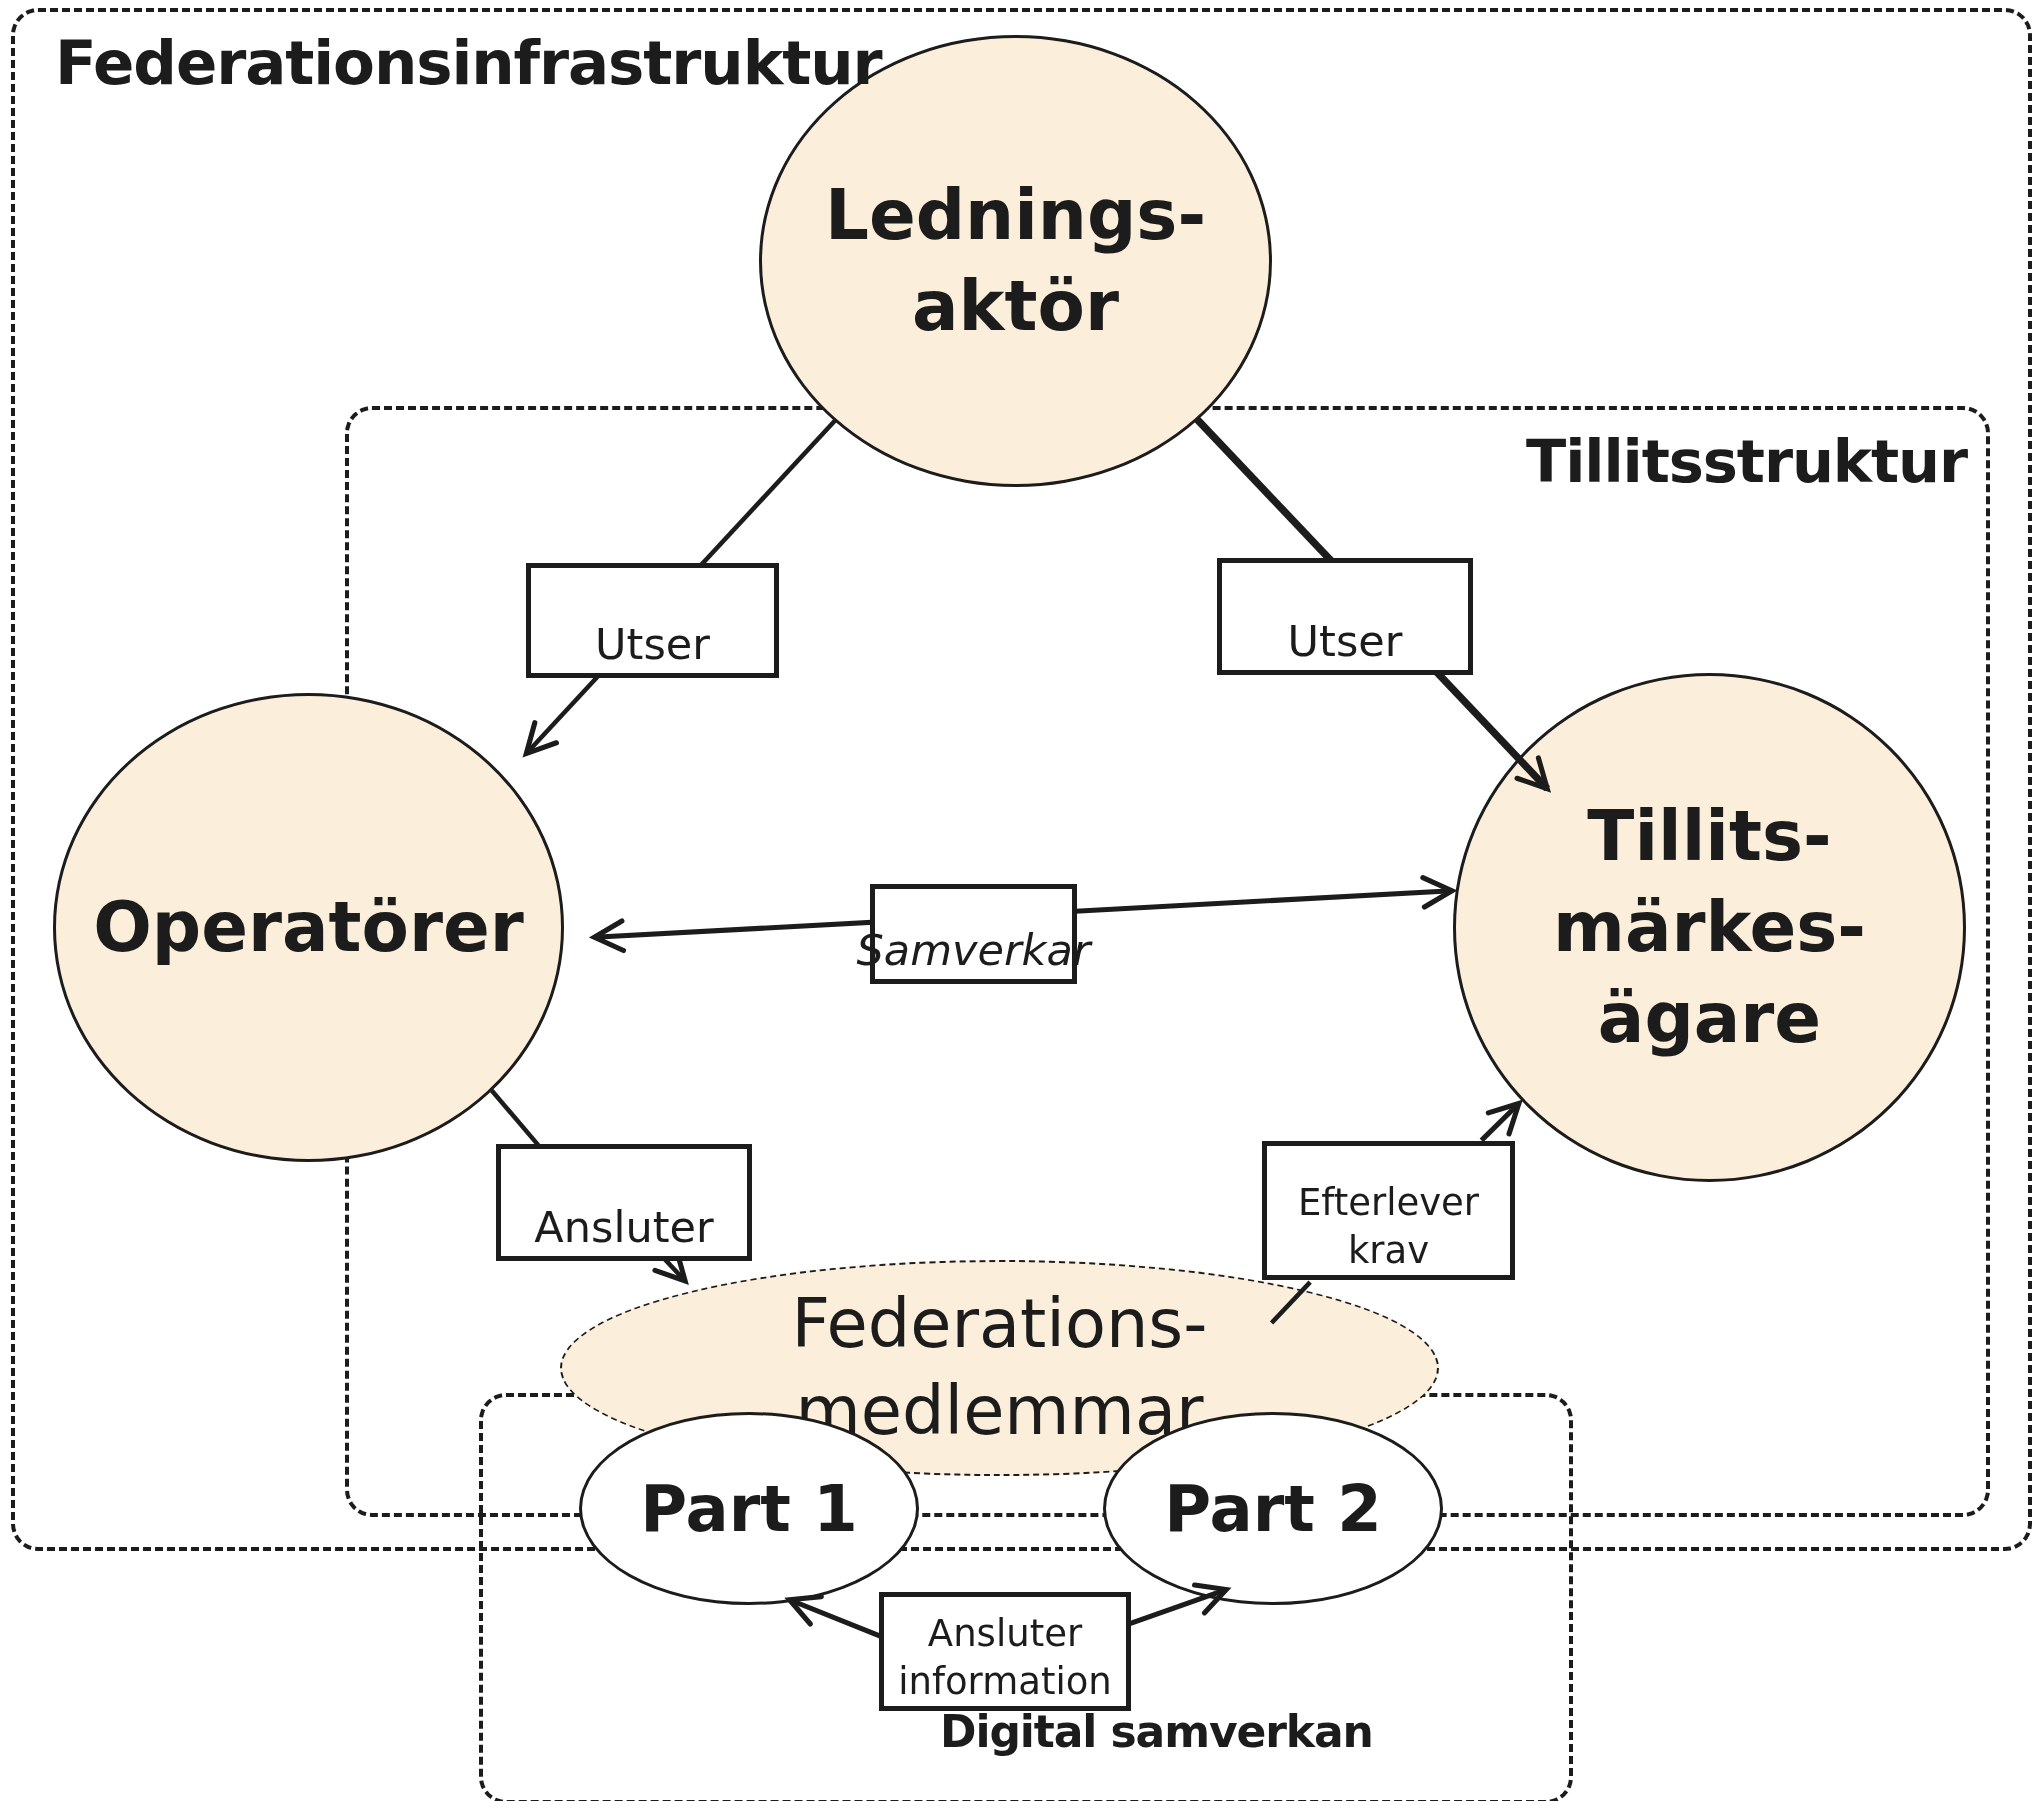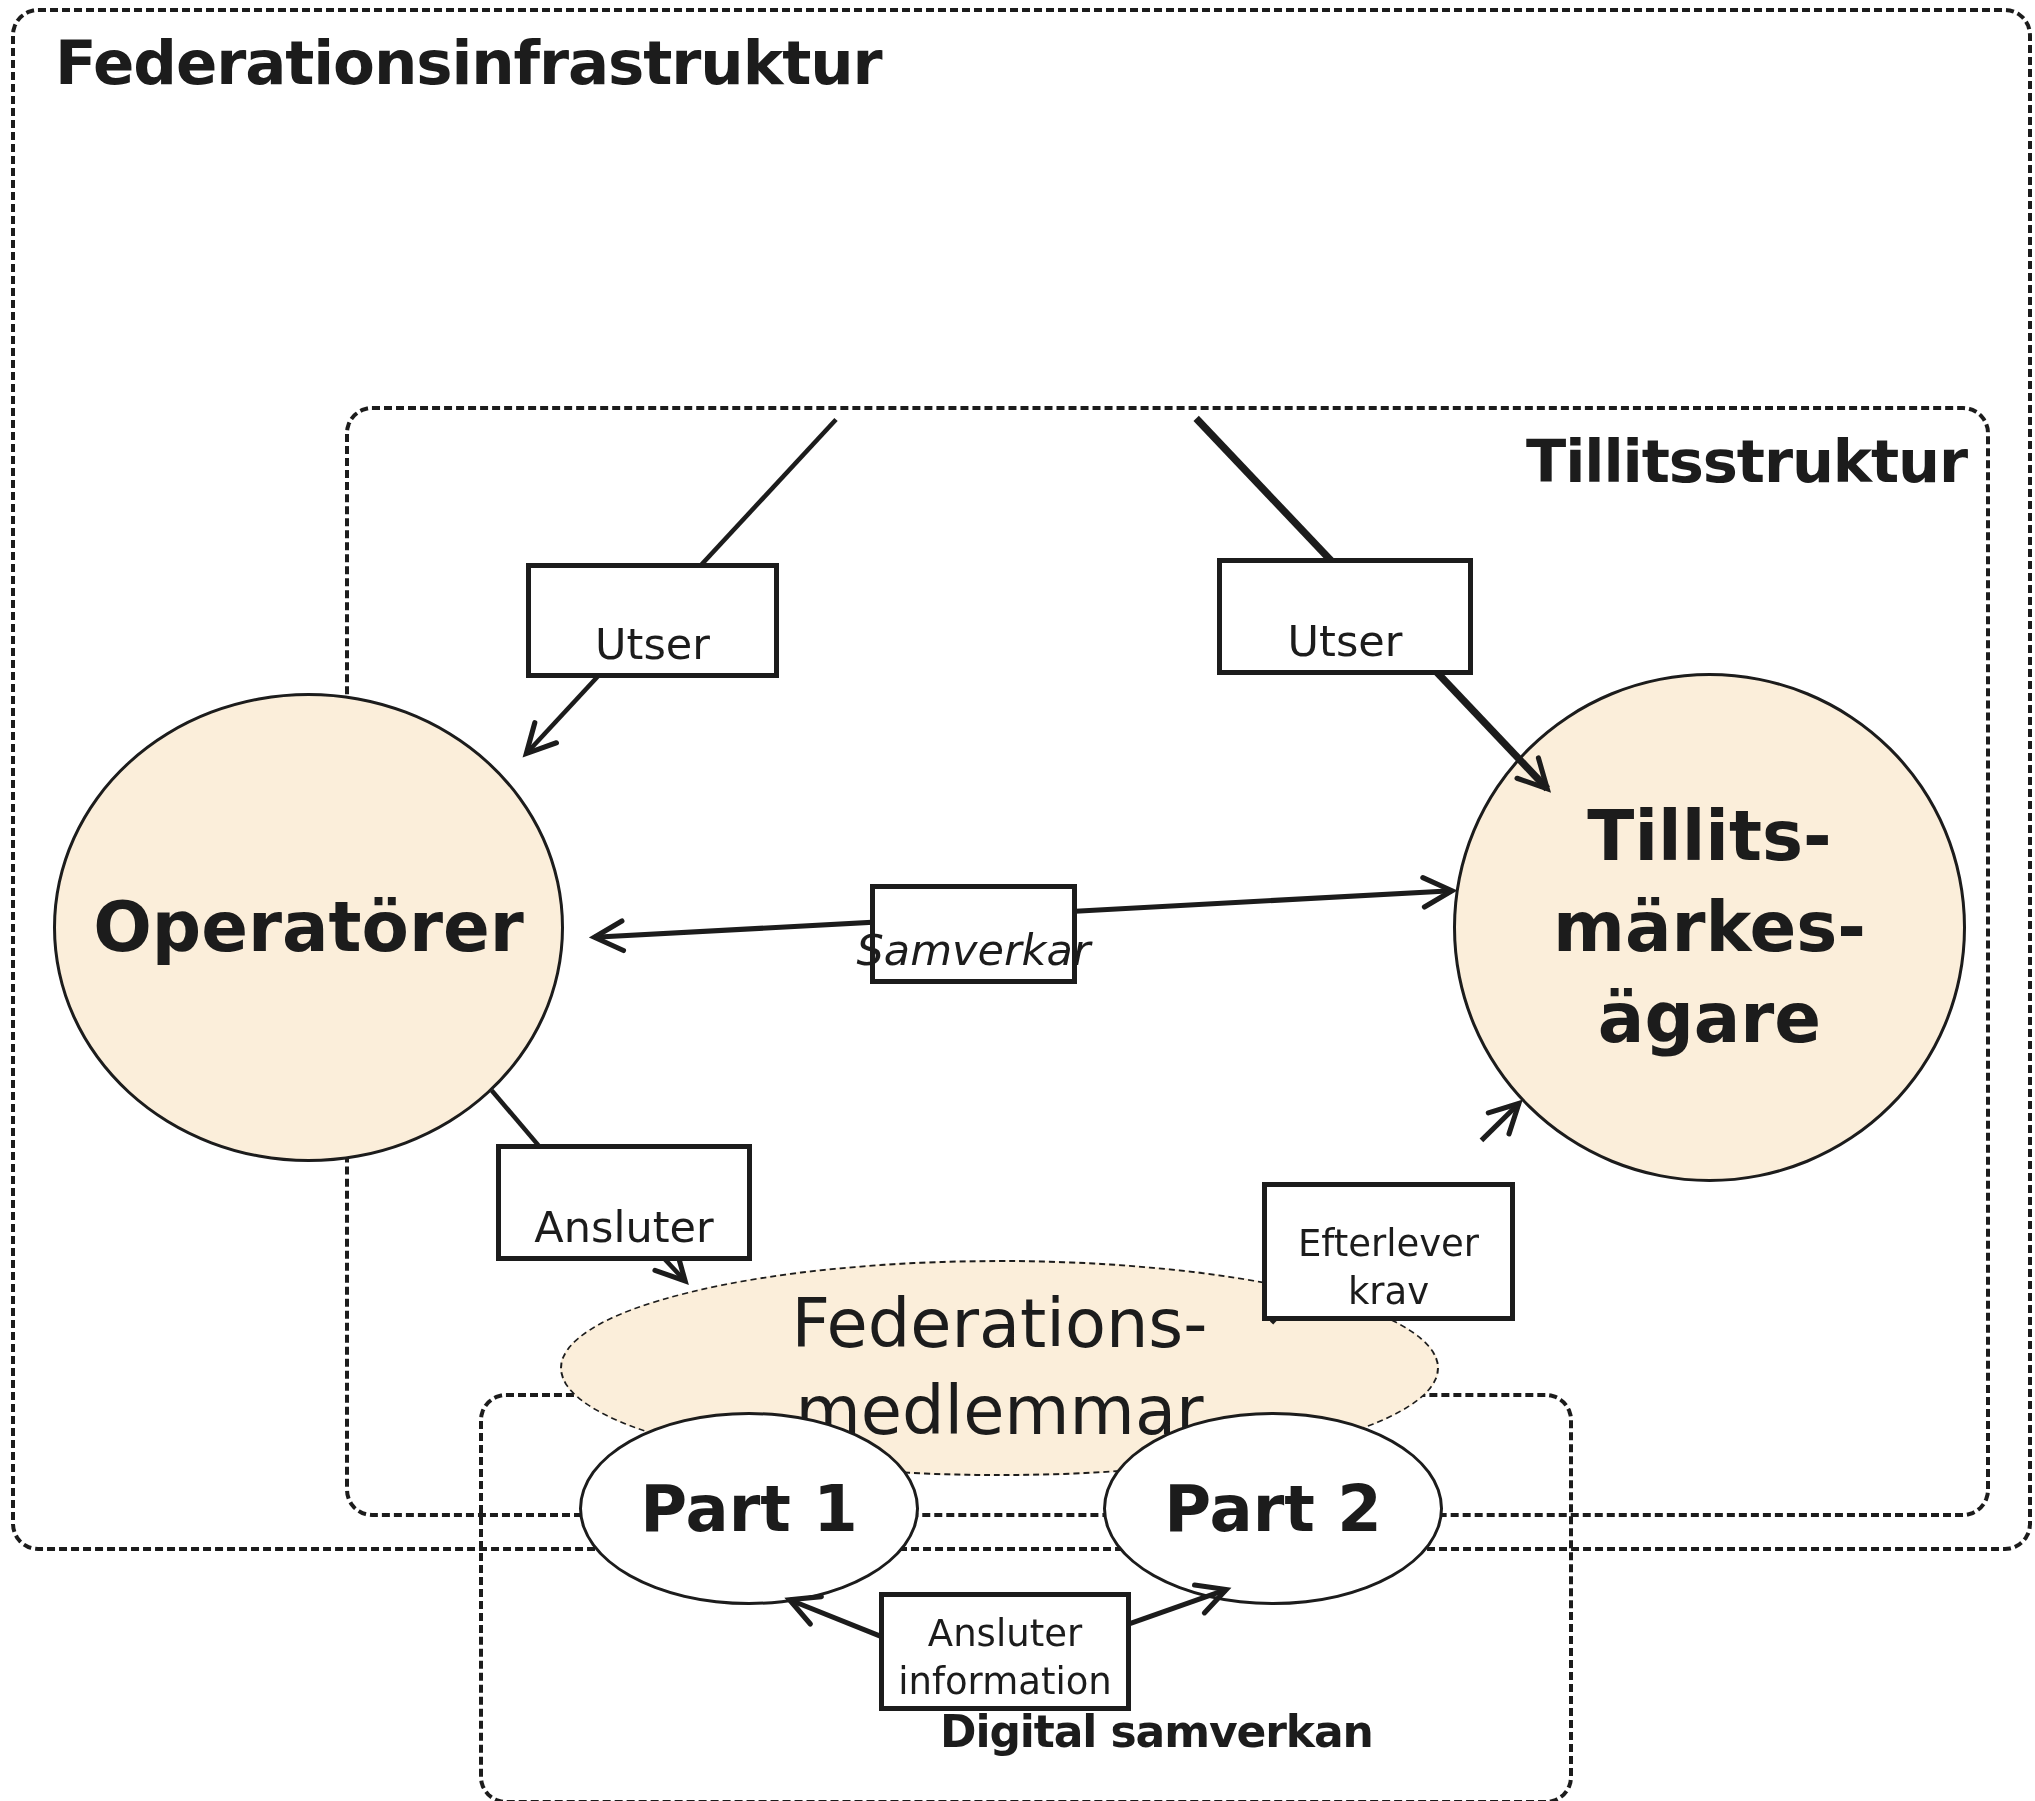--- a/index.html
+++ b/index.html
@@ -34,39 +34,45 @@
   .ellipse-fed{left:560px;top:1260px;width:879px;height:216px;background:var(--shape-fill);border:2.8px dashed var(--ink);font-size:67px;font-weight:400;line-height:1.3;}
   .ellipse-part{background:var(--box-fill);border:3.4px solid var(--ink);font-size:64px;font-weight:600;}
   .n-part1{left:579px;top:1412px;width:340px;height:193px;}
   .n-part2{left:1103px;top:1412px;width:340px;height:193px;}
   
   .edgebox{position:absolute;background:var(--box-fill);border:5.7px solid var(--ink);box-sizing:border-box;display:flex;align-items:flex-end;justify-content:center;text-align:center;font-size:43px;line-height:1.3;}
   .b-utser-l{left:526px;top:563px;width:253px;height:115px;}
   .b-utser-r{left:1217px;top:558px;width:256px;height:117px;}
   .b-samverkar{left:870px;top:884px;width:207px;height:100px;font-style:italic;}
   .b-ansluter{left:496px;top:1144px;width:256px;height:117px;}
-  .b-efterlever{left:1262px;top:1141px;width:253px;height:139px;font-size:37px;margin-top:41px;}
+  .b-efterlever{left:1262px;top:1141px;width:253px;height:139px;font-size:37px;}
   .b-utbyter{left:879px;top:1592px;width:252px;height:119px;font-size:37px;}
   .two-line span{display:block;}
   svg.wires{position:absolute;left:0;top:0;z-index:3;}
   .layer-frames{z-index:0;}
   .layer-shape{z-index:1;}
   .layer-part{z-index:2;}
   .layer-box{z-index:4;}
   .frame-label{z-index:5;}
 </style>
 </head>
 <body>
 
 <div class="canvas">
 
   <div class="frame frame-outer layer-frames"></div>
   <div class="frame frame-trust layer-frames"></div>
   <div class="frame frame-digital layer-frames"></div>
 
+  <div class="node circle n-ledning layer-shape">
+    <div class="two-line">
+      <span>Lednings-</span>
+      <span>aktör</span>
+    </div>
+  </div>
 
   <div class="node circle n-operator layer-shape">
     <span>Operatörer</span>
   </div>
 
   <div class="node circle n-tillits layer-shape">
     <div class="two-line">
       <span>Tillits-</span>
       <span>märkes-</span>
       <span>ägare</span>

